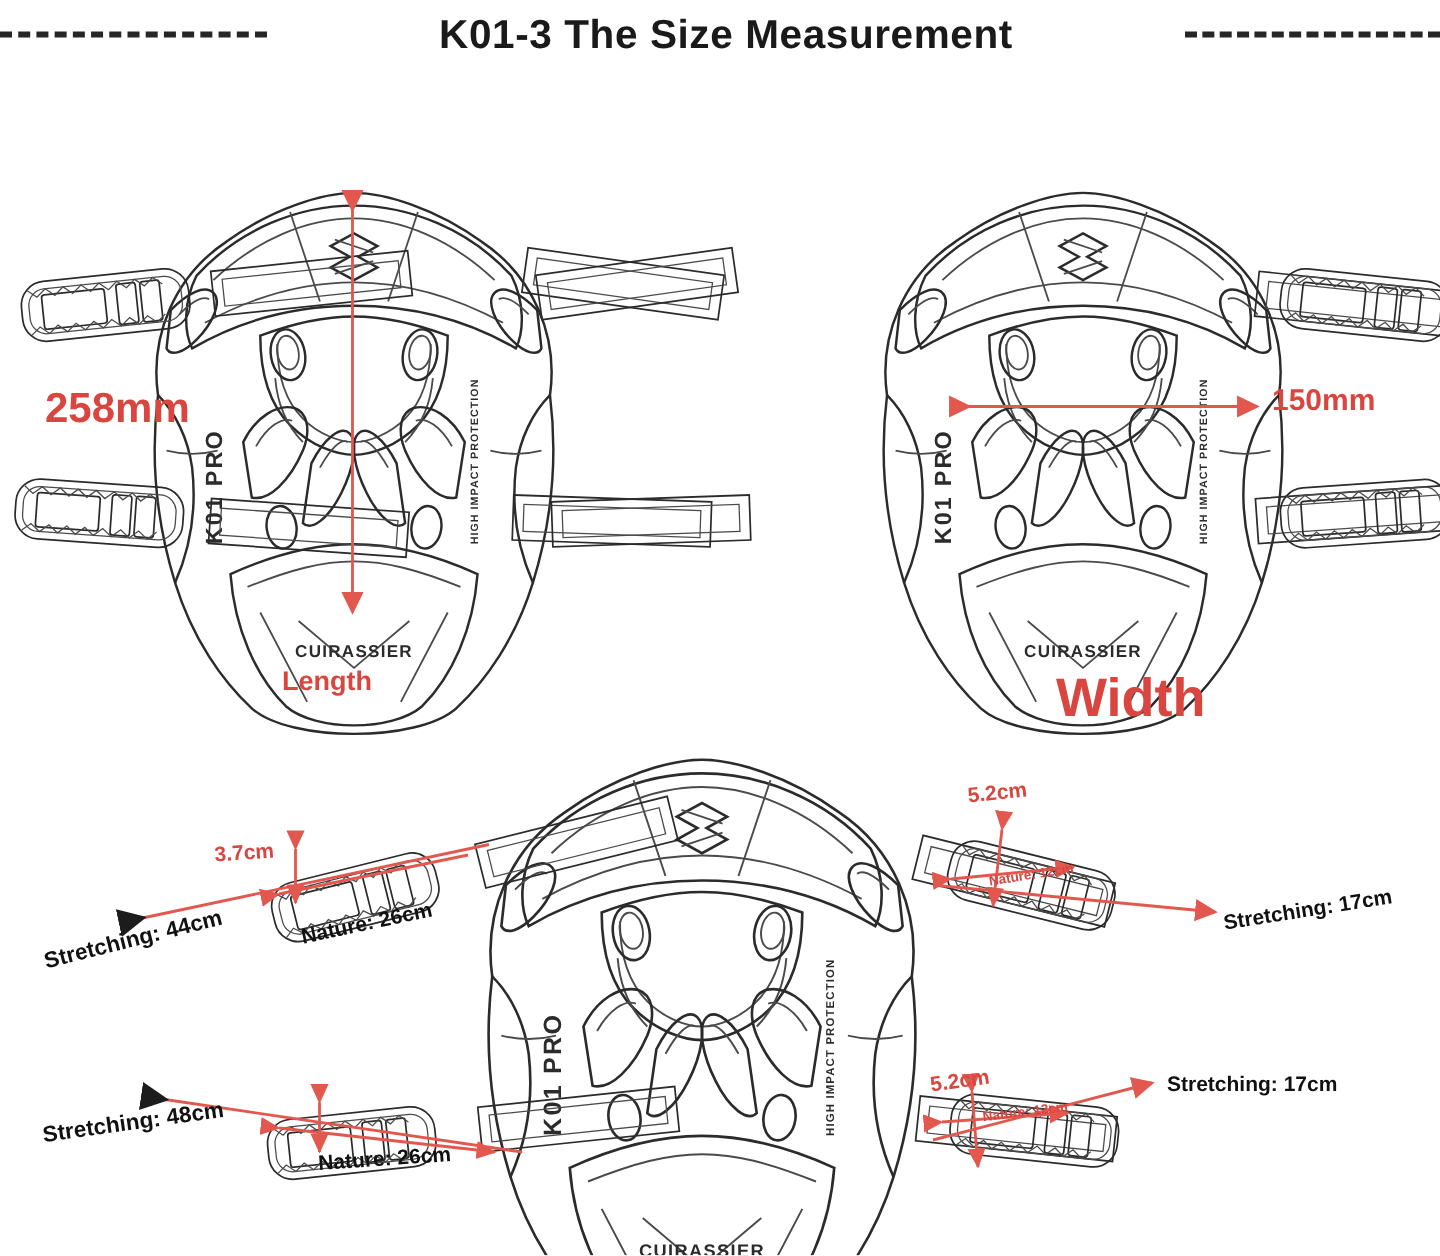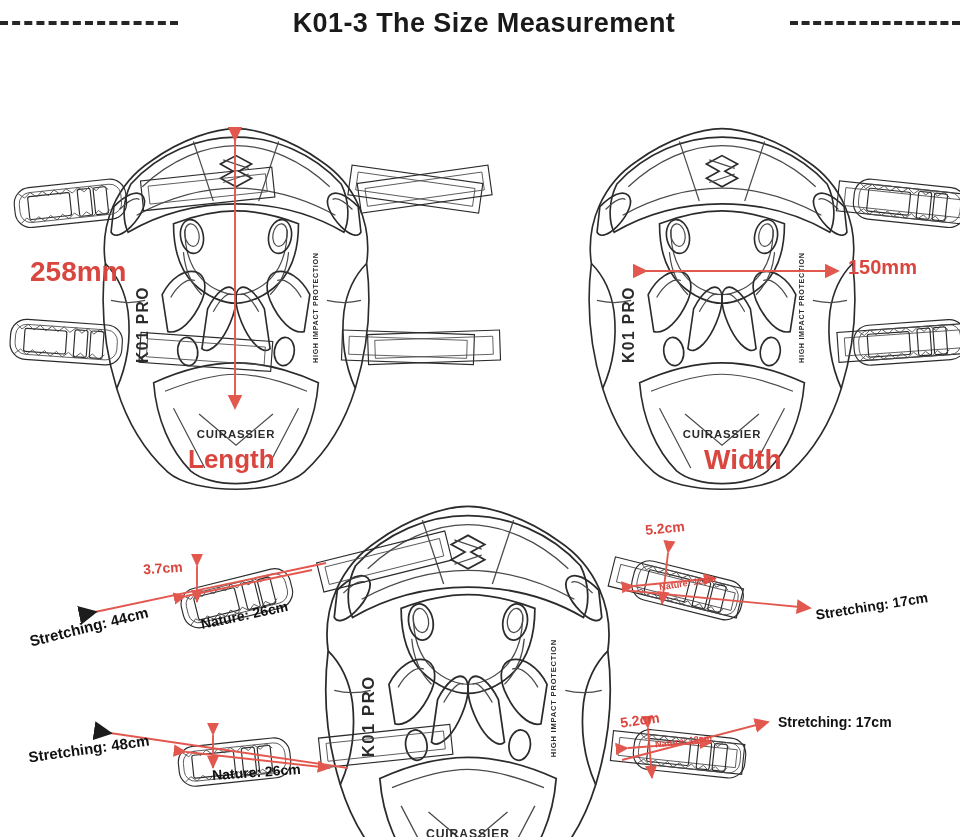--- a/index.html
+++ b/index.html
@@ -42,22 +42,22 @@
 
   
   .dim-label {
     position: absolute;
     color: #d9463f;
     font-weight: bold;
     white-space: nowrap;
   }
   #label-258mm { left: 2px;   top: 256px; font-size: 28px; margin-left: 28px; }
   #label-150mm { left: 848px; top: 256px; font-size: 20px; }
-  #label-length { left: 188px; top: 444px; font-size: 26px; }
-  #label-width  { left: 704px; top: 444px; font-size: 28px; }
+  #label-length { left: 188px; top: 444px; font-size: 18px; }
+  #label-width  { left: 704px; top: 444px; font-size: 36px; }
 
   .ann {
     position: absolute;
     white-space: nowrap;
     font-weight: bold;
   }
   .ann-black { color: #111111; }
   .ann-red   { color: #d9463f; }
 
   #ann-37cm      { left: 143px; top: 560px; font-size: 14px; transform: rotate(-4deg); }

